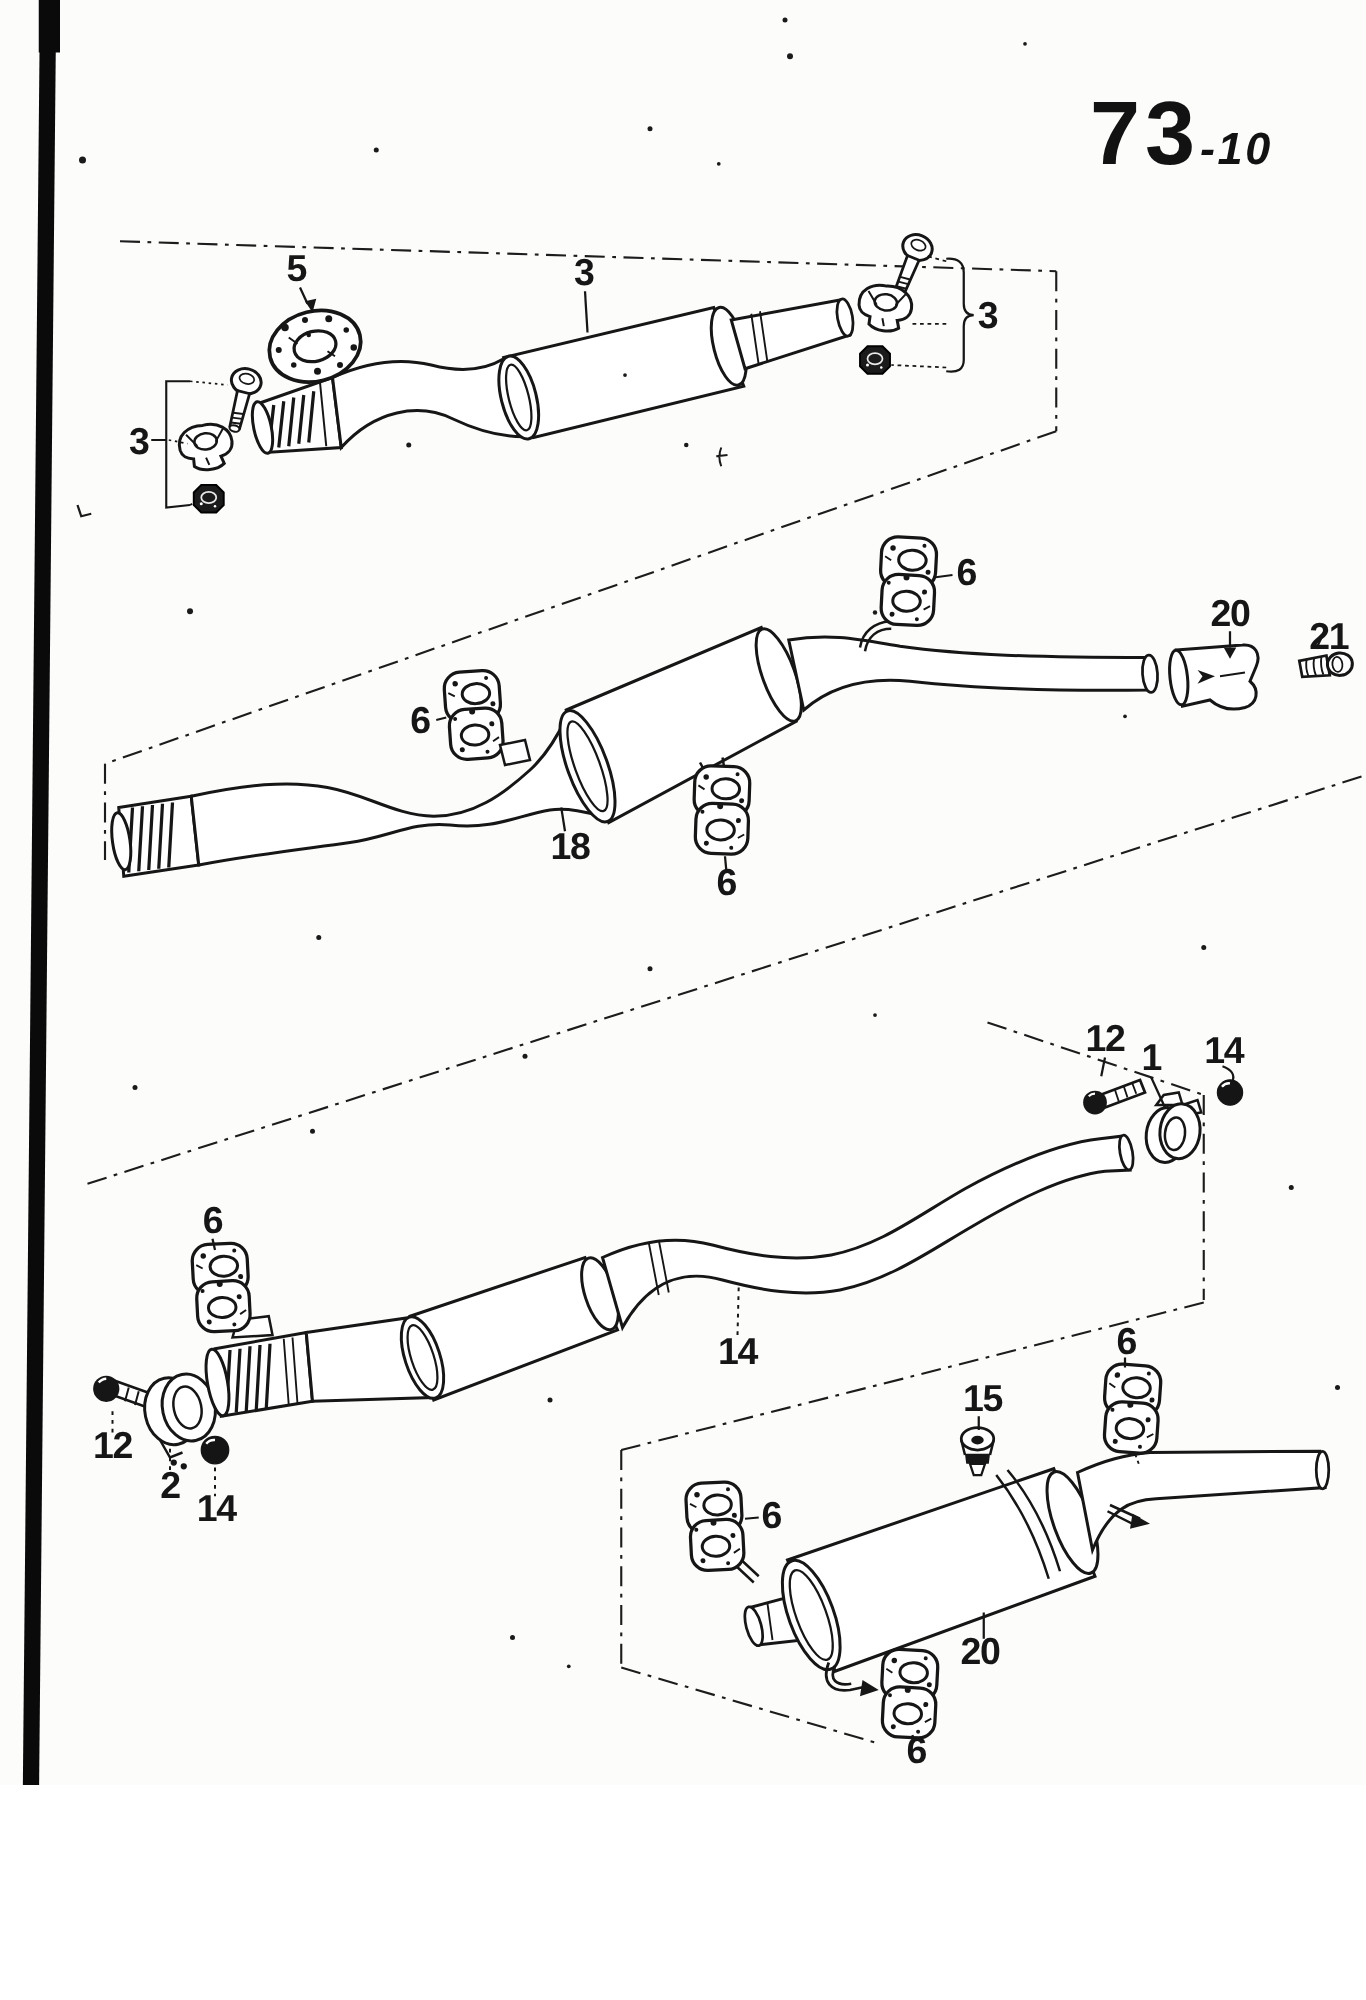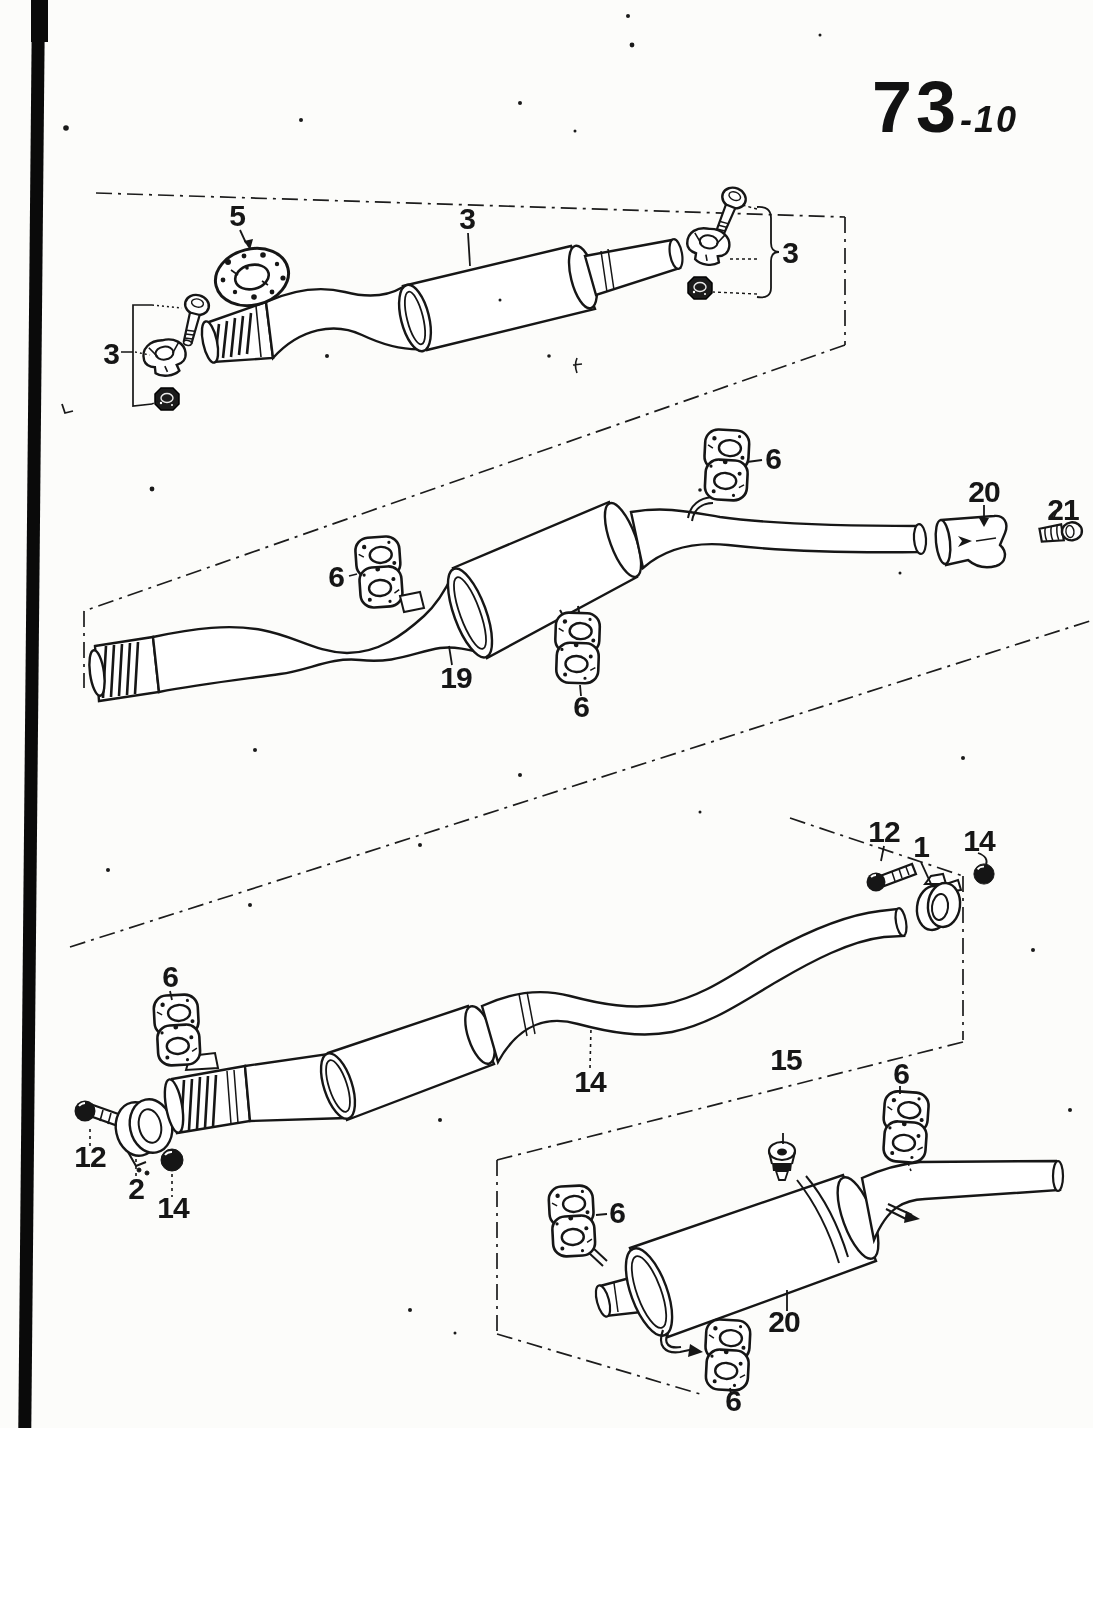--- a/index.html
+++ b/index.html
@@ -346,31 +346,31 @@
     <span class="major">73</span>
     <span class="minor">-10</span>
   </div>
 
   <div class="lbl" style="left:237px;top:216px">5</div>
   <div class="lbl" style="left:467px;top:219px">3</div>
   <div class="lbl" style="left:111px;top:354px">3</div>
   <div class="lbl" style="left:790px;top:253px">3</div>
   <div class="lbl" style="left:773px;top:459px">6</div>
   <div class="lbl" style="left:336px;top:577px">6</div>
-  <div class="lbl" style="left:456px;top:678px">19</div>
+  <div class="lbl" style="left:456px;top:678px">18</div>
   <div class="lbl" style="left:581px;top:707px">6</div>
   <div class="lbl" style="left:984px;top:492px">20</div>
   <div class="lbl" style="left:1063px;top:510px">21</div>
   <div class="lbl" style="left:884px;top:832px">12</div>
   <div class="lbl" style="left:921px;top:847px">1</div>
   <div class="lbl" style="left:979px;top:841px">14</div>
   <div class="lbl" style="left:590px;top:1082px">14</div>
   <div class="lbl" style="left:170px;top:977px">6</div>
   <div class="lbl" style="left:90px;top:1157px">12</div>
   <div class="lbl" style="left:136px;top:1189px">2</div>
   <div class="lbl" style="left:173px;top:1208px">14</div>
-  <div class="lbl" style="left:786px;top:1060px">15</div>
+  <div class="lbl" style="left:786px;top:1120px">15</div>
   <div class="lbl" style="left:901px;top:1074px">6</div>
   <div class="lbl" style="left:617px;top:1213px">6</div>
   <div class="lbl" style="left:784px;top:1322px">20</div>
   <div class="lbl" style="left:733px;top:1401px">6</div>
 
 </div>
 
 </body></html>

